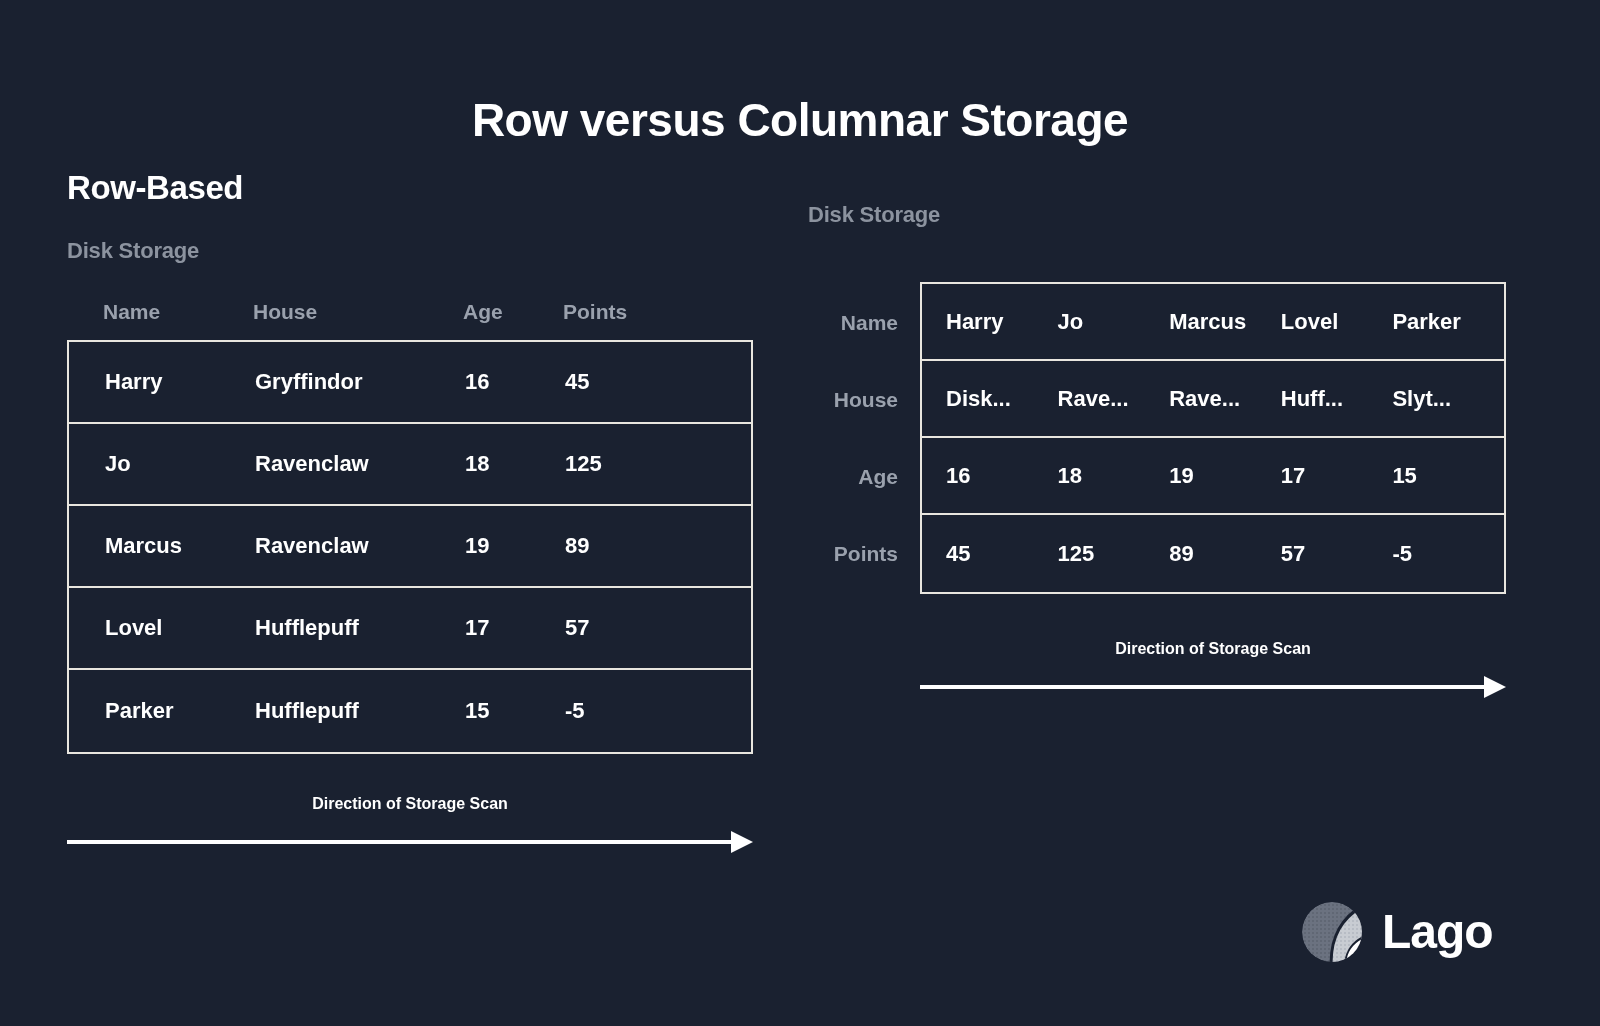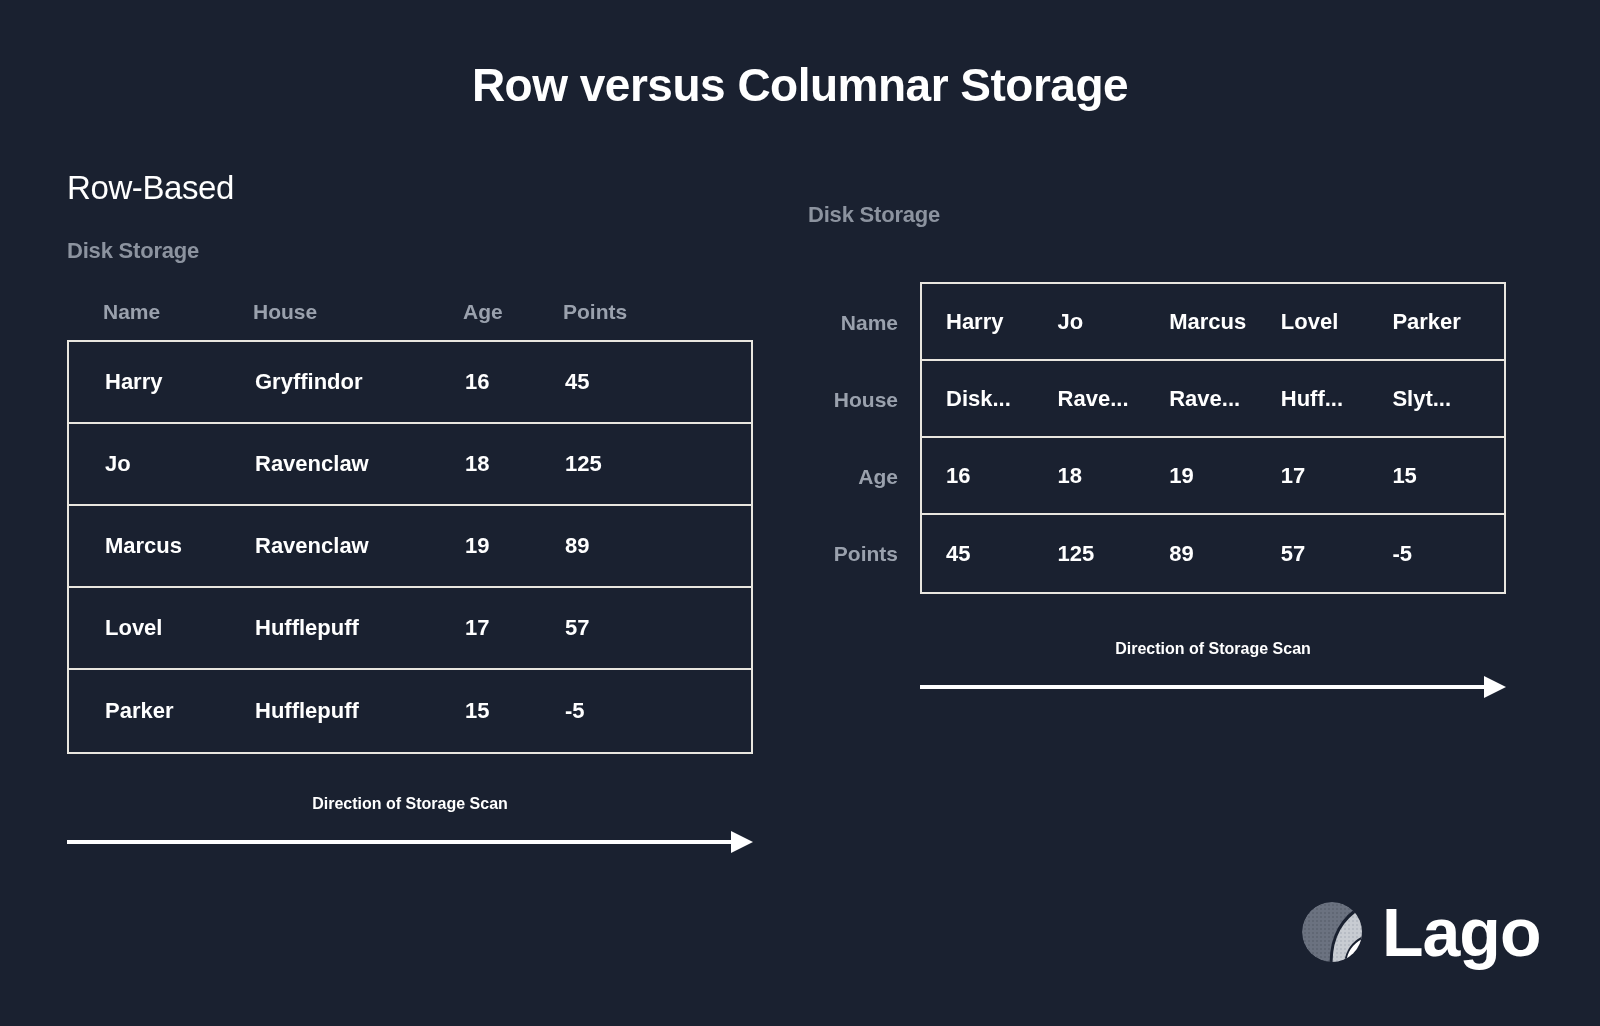--- a/index.html
+++ b/index.html
@@ -13,21 +13,21 @@
     position: relative;
   }
 
   
   .page-title {
     text-align: center;
     color: #ffffff;
     font-size: 46px;
     font-weight: bold;
     letter-spacing: -0.5px;
-    padding-top: 58px;
+    padding-top: 93px;
   }
 
   
   .panels {
     position: absolute;
     top: 170px;
     left: 0;
     width: 1600px;
     height: 700px;
   }
@@ -35,21 +35,21 @@
   .panel {
     position: absolute;
     top: 0;
   }
   .panel-left  { left: 67px;  width: 700px; }
   .panel-right { left: 808px; width: 730px; }
 
   .panel-title {
     color: #ffffff;
     font-size: 33px;
-    font-weight: normal;
+    font-weight: bold;
     letter-spacing: -0.4px;
     line-height: 1.1;
   }
   .panel-sub {
     color: #8c939f;
     font-size: 22px;
     font-weight: bold;
     margin-top: 32px;
     letter-spacing: -0.2px;
   }
@@ -154,21 +154,21 @@
   .logo {
     position: absolute;
     left: 1296px;
     top: 896px;
     display: flex;
     align-items: center;
     gap: 14px;
   }
   .logo-word {
     color: #ffffff;
-    font-size: 68px;
+    font-size: 48px;
     font-weight: bold;
     letter-spacing: -1px;
     line-height: 1;
   }
 </style>
 </head>
 <body>
 
 <div class="page-title">Row versus Columnar Storage</div>
 

